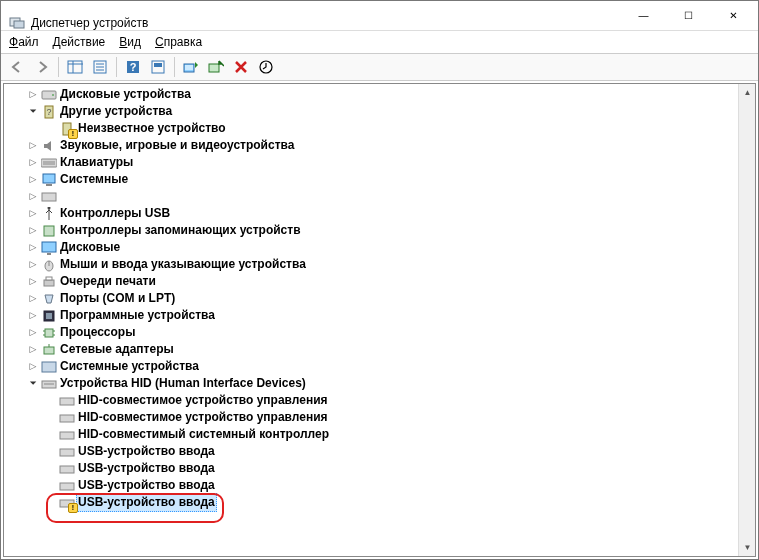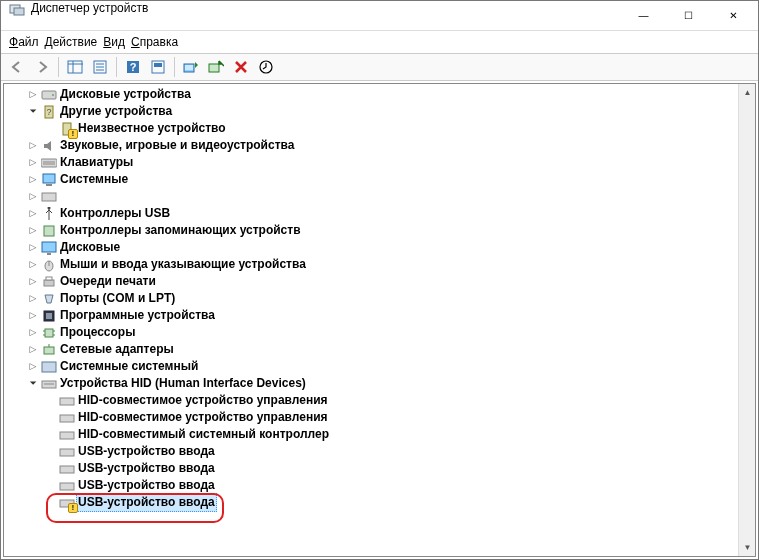--- a/index.html
+++ b/index.html
@@ -1,22 +1,22 @@
 <!DOCTYPE html>
 <html><head>
 <meta charset="utf-8">
 <style>
   * { box-sizing: border-box; margin: 0; padding: 0; font-family: "Segoe UI", Tahoma, sans-serif; }
   body { width: 759px; height: 560px; background: #fff; font-size: 12px; color: #000; }
   .window { width: 759px; height: 560px; border: 1px solid #777; display: flex; flex-direction: column; background: #fff; }
-  .titlebar { height: 30px; display: flex; align-items: flex-start; padding: 0 2px 0 8px; border-bottom: 1px solid #ddd; }
+  .titlebar { height: 30px; display: flex; align-items: flex-end; padding: 0 2px 0 8px; border-bottom: 1px solid #ddd; }
   .title-icon { width: 16px; height: 16px; margin-right: 6px; display:inline-flex; align-items:center; justify-content:center;}
   .title-text { flex: 1; font-size: 12px; }
   .winbtn { width: 45px; height: 29px; display: flex; align-items: center; justify-content: center; font-family: "Segoe UI Symbol", sans-serif; font-size: 10px; }
-  .menubar { height: 22px; display: flex; align-items: center; padding: 0 8px; gap: 6px; font-size: 12px; }
+  .menubar { height: 22px; display: flex; align-items: center; padding: 0 8px; gap: 14px; font-size: 12px; }
   .menuitm-wrap { display:inline-block; }
   .menuitm-wrap .u { text-decoration: underline; }
   .toolbar { height: 28px; border-top: 1px solid #ccc; border-bottom: 1px solid #ccc; display: flex; align-items: center; padding: 0 4px; gap: 1px; background: #f9f9f9; }
   .tbtn { width: 24px; height: 24px; display: flex; align-items: center; justify-content: center; border: 1px solid transparent; }
   .sep { width: 1px; height: 20px; background: #ccc; margin: 0 3px; }
   .tree-wrap { flex: 1; position: relative; border: 1px solid #888; margin: 2px; overflow: hidden; }
   .tree { position: absolute; left: 0; top: 0; right: 17px; bottom: 0; overflow: hidden; padding: 2px 0 8px 0; }
   .scrollbar { position: absolute; right: 0; top: 0; bottom: 0; width: 17px; background: #f0f0f0; border-left: 1px solid #ddd; }
   .sbtn { width: 17px; height: 17px; display:flex; align-items:center; justify-content:center; font-size:8px; color:#555; background:#f0f0f0;}
   .sbtn:first-child { position:absolute; top:0; }
@@ -300,21 +300,21 @@
         <span class="nlabel">Сетевые адаптеры</span>
       </div>
 
       <div class="node" style="padding-left:22px">
         <span class="arrow">▷</span>
         <span class="nicon">
             <svg width="16" height="14">
               <rect x="1" y="2" width="14" height="10" fill="#c8d8e8" stroke="#5a7a9a"></rect>
             </svg>
           </span>
-        <span class="nlabel">Системные системный</span>
+        <span class="nlabel">Системные устройства</span>
       </div>
 
       <div class="node" style="padding-left:22px">
         <span class="arrow open">⏷</span>
         <span class="nicon">
             <svg width="16" height="14">
               <rect x="1" y="4" width="14" height="7" fill="#d8d8d8" stroke="#888"></rect>
               <line x1="3" y1="7" x2="13" y2="7" stroke="#888"></line>
             </svg>
           </span>

